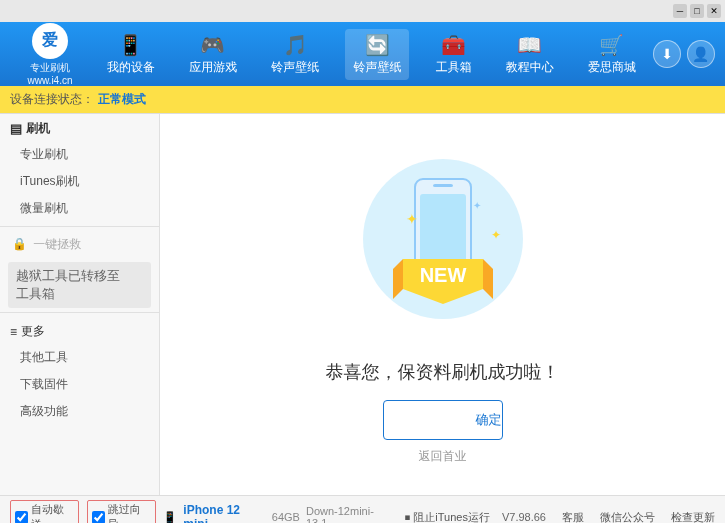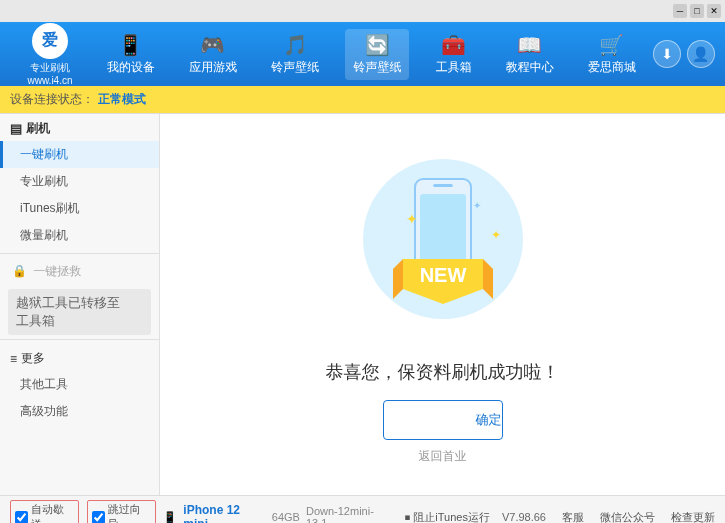--- a/index.html
+++ b/index.html
@@ -280,23 +280,20 @@
   <span class="status-value">正常模式</span>
 </div>
 
 <div class="main-layout">
 
   <div class="sidebar">
     <div class="sidebar-section-title">
       <span class="sec-icon">▤</span>
       <span>刷机</span>
     </div>
-    <div class="sidebar-item active">
-      <span>一键刷机</span>
-    </div>
     <div class="sidebar-item">
       <span>专业刷机</span>
     </div>
     <div class="sidebar-item">
       <span>iTunes刷机</span>
     </div>
     <div class="sidebar-item">
       <span>微量刷机</span>
     </div>
     <div class="sidebar-divider"></div>
@@ -307,20 +304,23 @@
     <div class="jailbreak-box">
       <span>越狱工具已转移至<br>工具箱</span>
     </div>
     <div class="sidebar-divider"></div>
     <div class="sidebar-more-title">
       <span class="eq-icon">≡</span>
       <span>更多</span>
     </div>
     <div class="sidebar-item">
       <span>其他工具</span>
+    </div>
+    <div class="sidebar-item">
+      <span>下载固件</span>
     </div>
     <div class="sidebar-item">
       <span>高级功能</span>
     </div>
   </div>
 
   <div class="content-area">
 
     <svg class="illustration-svg" width="200" height="200" viewBox="0 0 200 200">
 

